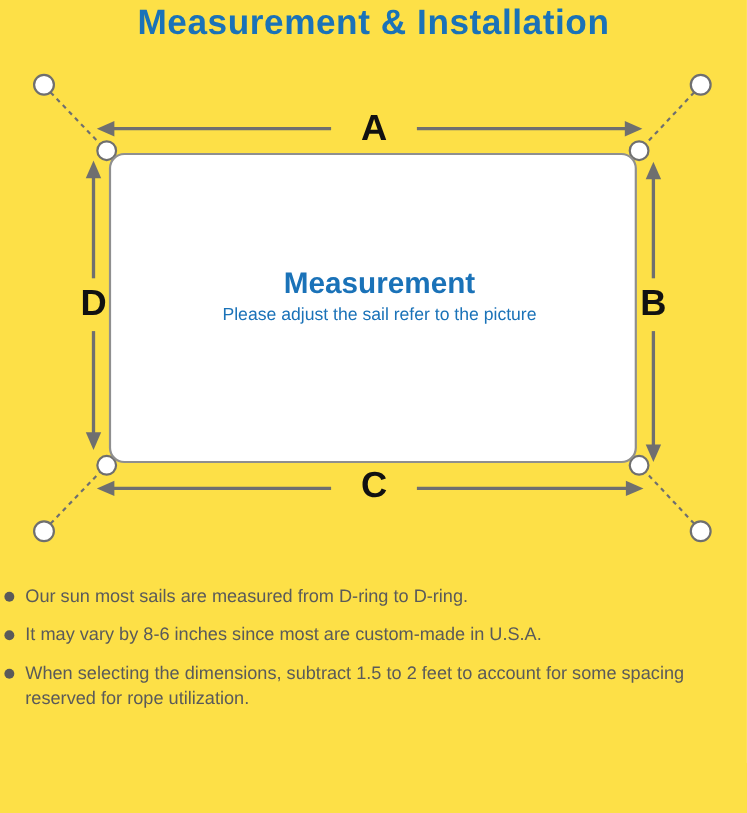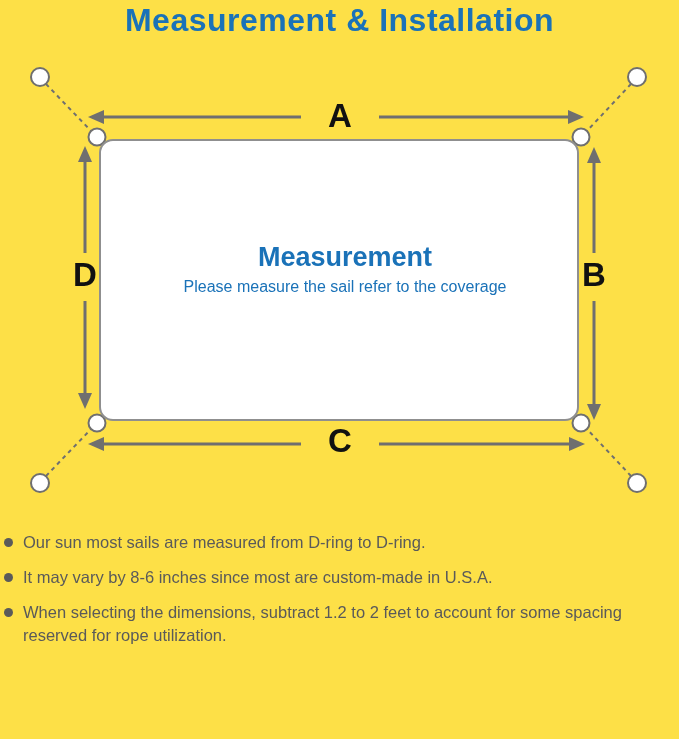--- a/index.html
+++ b/index.html
@@ -124,31 +124,31 @@
     </g>
   </svg>
 
   <div class="dim-label dim-label-a">A</div>
   <div class="dim-label dim-label-b">B</div>
   <div class="dim-label dim-label-c">C</div>
   <div class="dim-label dim-label-d">D</div>
 
   <div class="center-text">
     <p class="center-heading">Measurement</p>
-    <p class="center-sub">Please measure the sail refer to the coverage</p>
+    <p class="center-sub">Please adjust the sail refer to the picture</p>
   </div>
 
   <ul class="notes">
     <li class="note-item">
       <span class="bullet-dot"></span>
       <span>Our sun most sails are measured from D-ring to D-ring.</span>
     </li>
     <li class="note-item">
       <span class="bullet-dot"></span>
       <span>It may vary by 8-6 inches since most are custom-made in U.S.A.</span>
     </li>
     <li class="note-item">
       <span class="bullet-dot"></span>
-      <span>When selecting the dimensions, subtract 1.2 to 2 feet to account for some spacing reserved for rope utilization.</span>
+      <span>When selecting the dimensions, subtract 1.5 to 2 feet to account for some spacing reserved for rope utilization.</span>
     </li>
   </ul>
 
 </div>
 
 </body></html>

